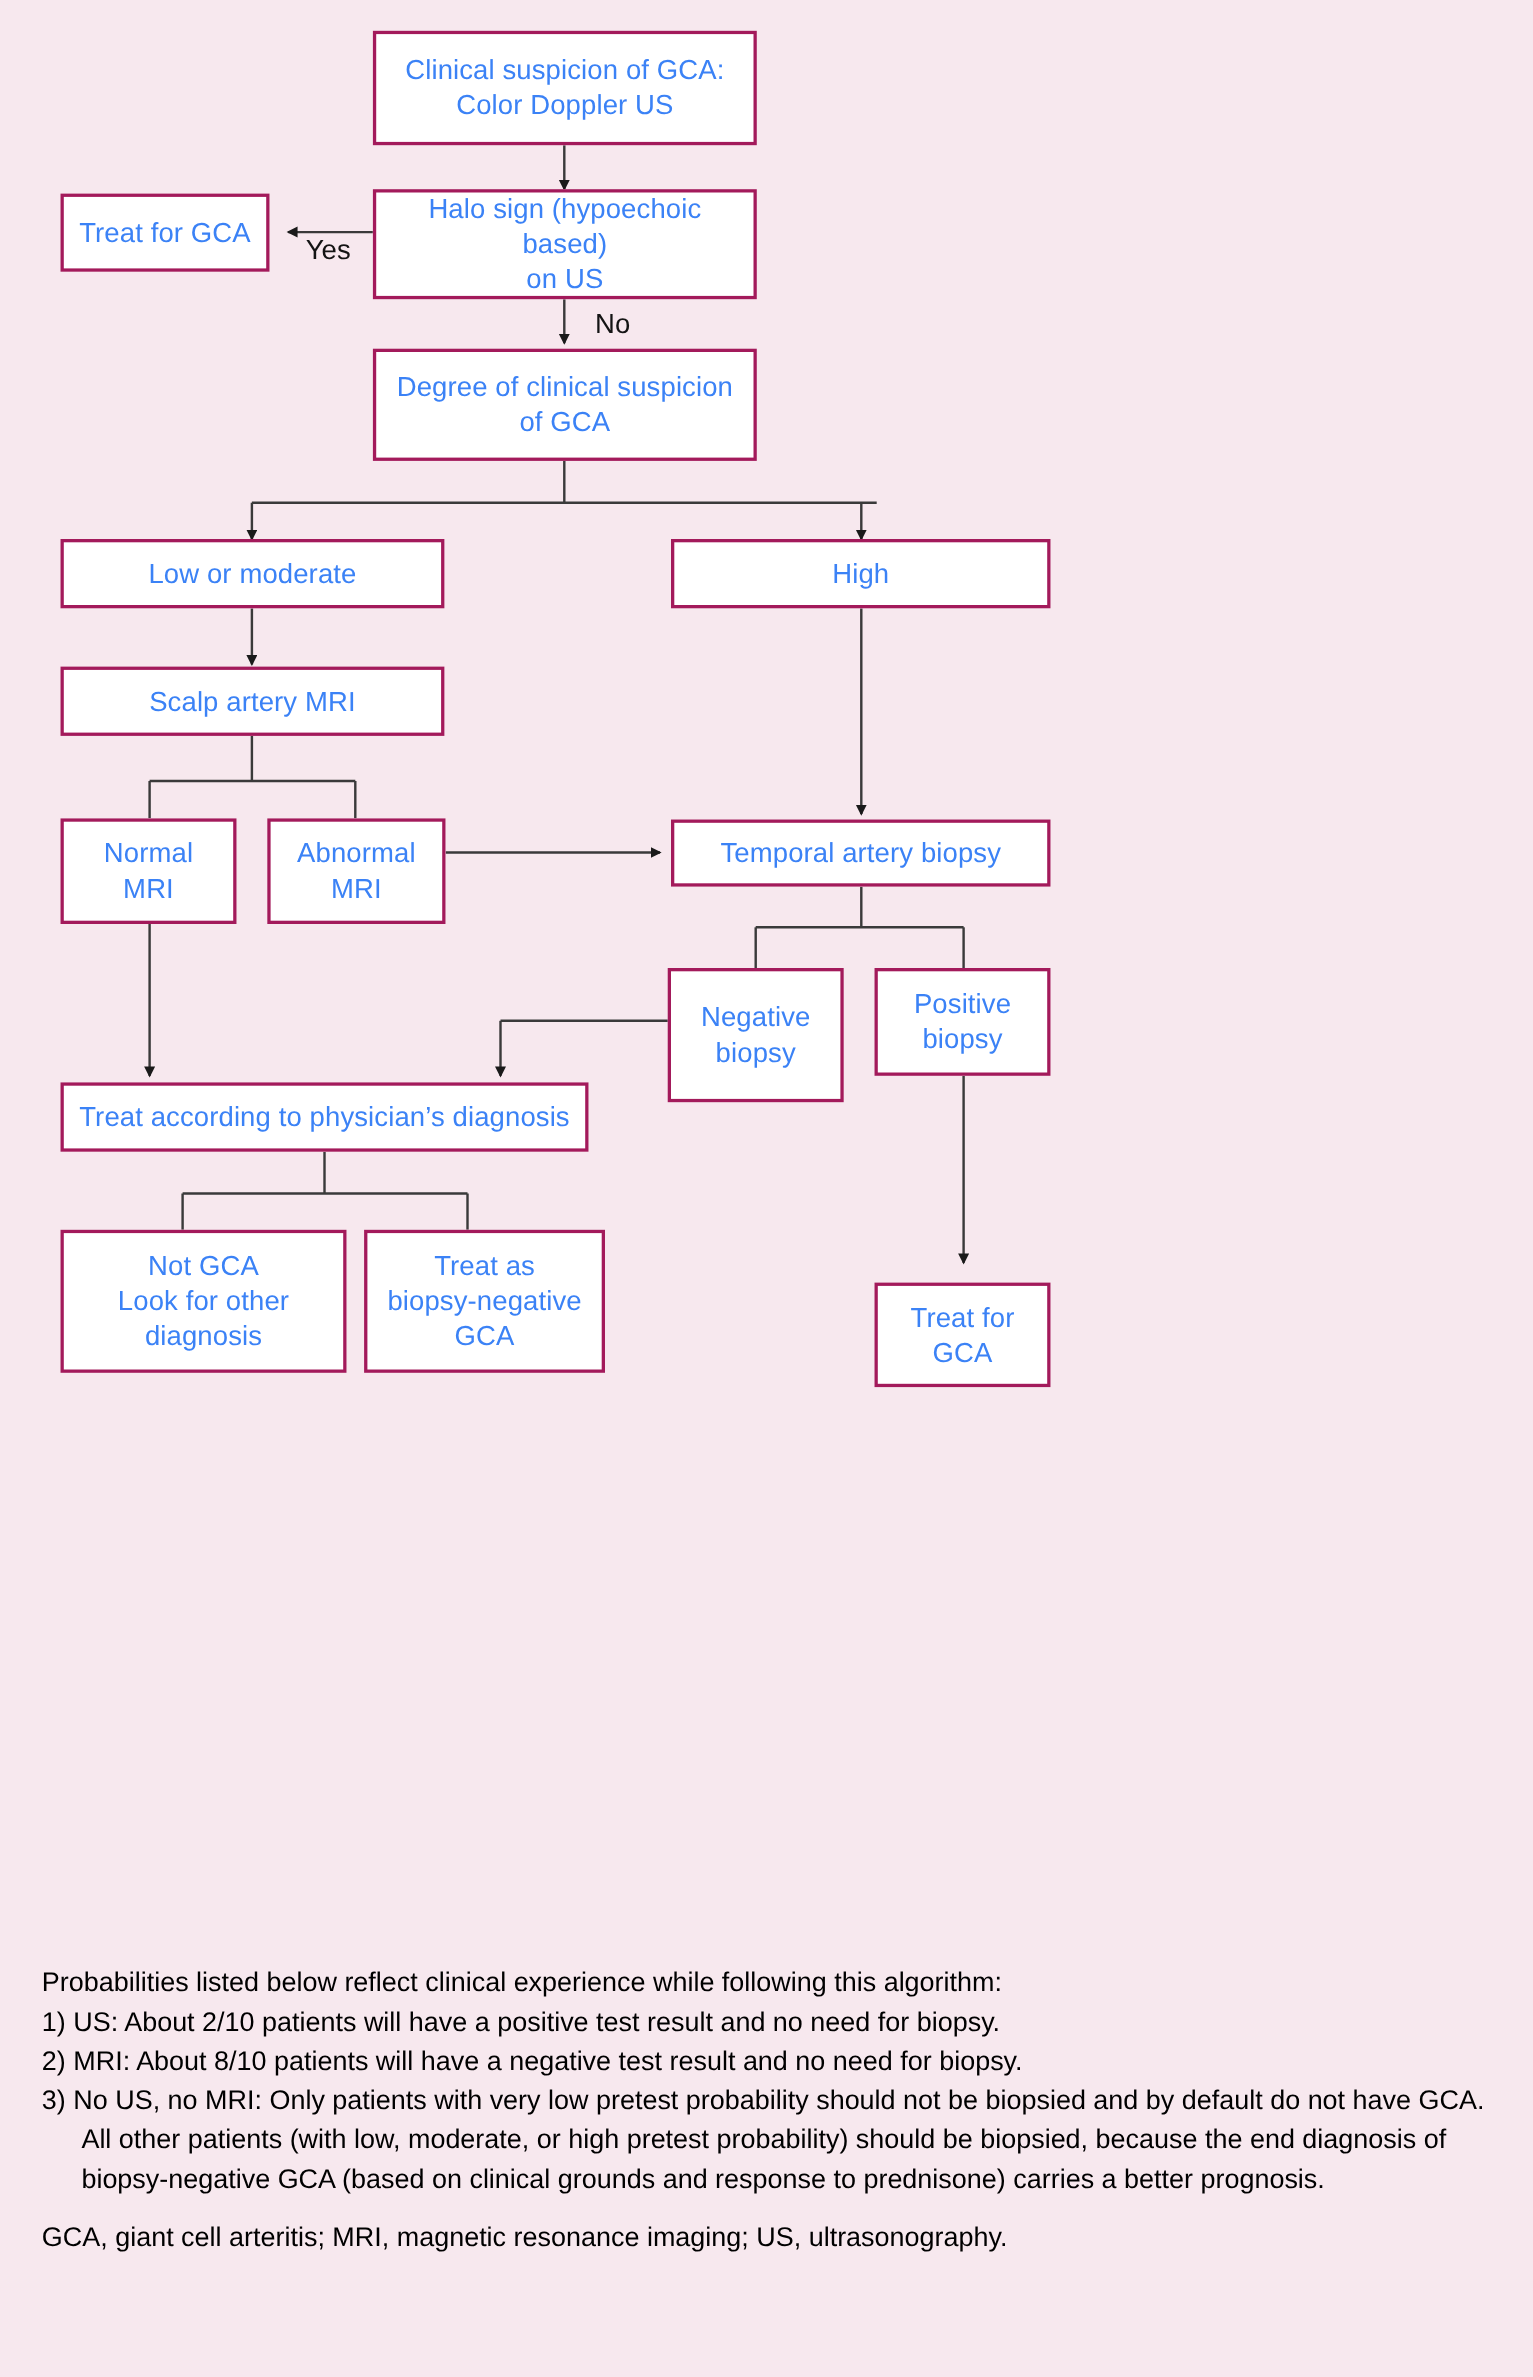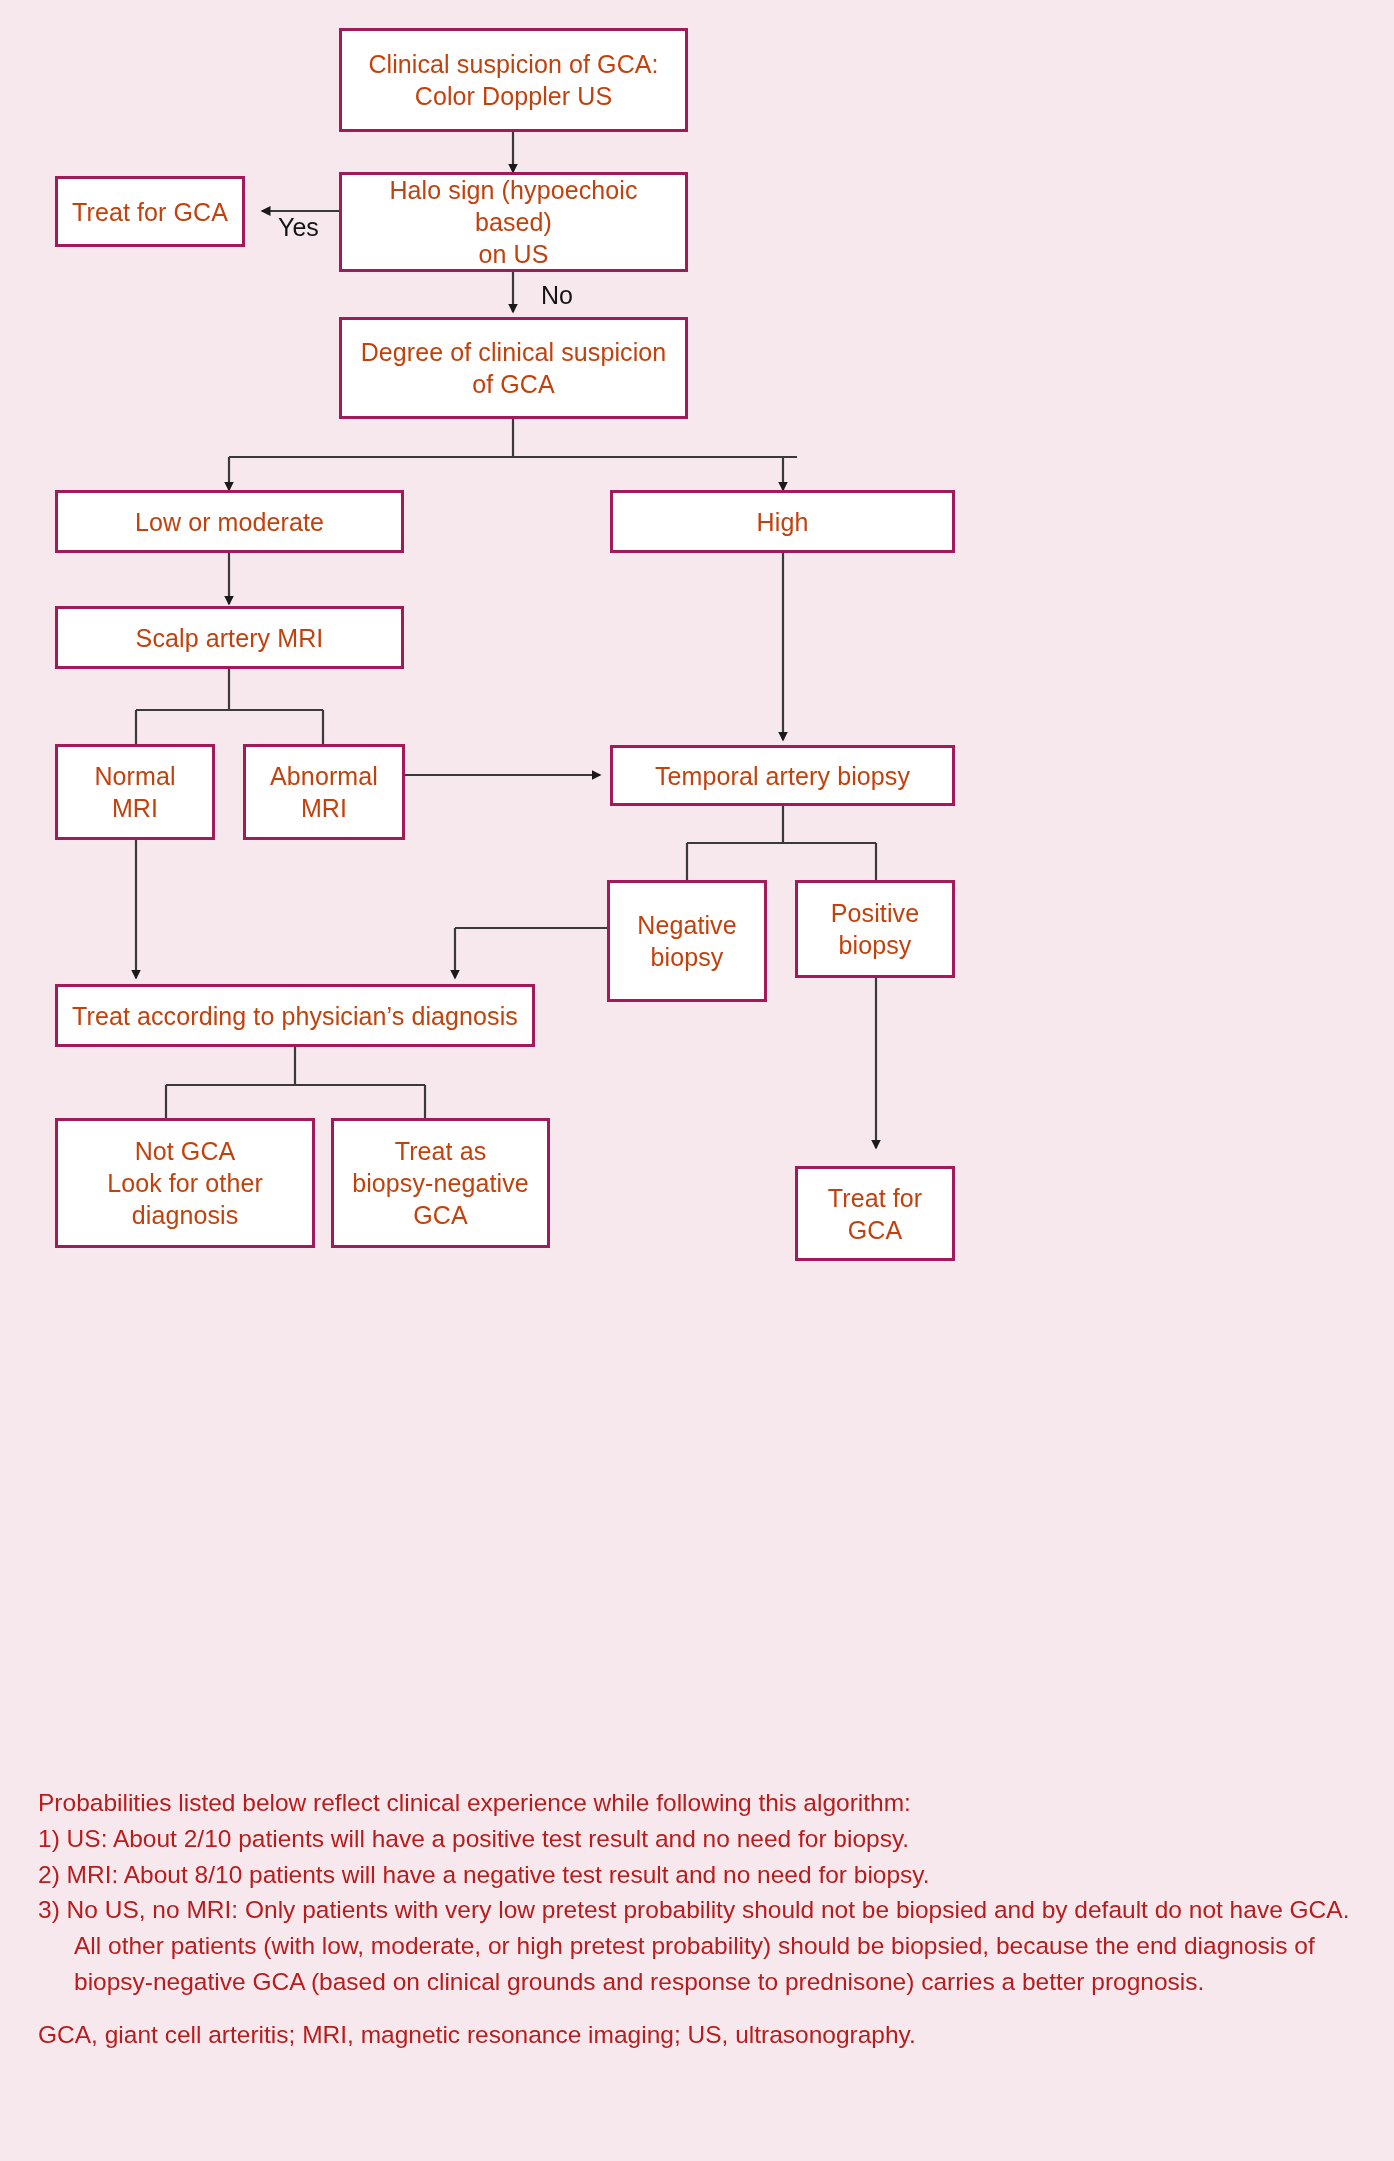--- a/index.html
+++ b/index.html
@@ -29,21 +29,21 @@
   }
   .node {
     position: absolute;
     box-sizing: border-box;
     background: #ffffff;
     border: 3px solid #a31a5b;
     display: flex;
     align-items: center;
     justify-content: center;
     text-align: center;
-    color: #c2410c;
+    color: #3b82f6;
     font-size: 25px;
     line-height: 1.28;
     letter-spacing: 0.1px;
     white-space: pre-line;
     padding: 4px 8px;
     z-index: 2;
   }
   .edge-label {
     position: absolute;
     font-size: 25px;
@@ -51,21 +51,21 @@
     z-index: 3;
     background: transparent;
   }
   .footnotes {
     position: absolute;
     left: 38px;
     top: 1785px;
     width: 1330px;
     font-size: 24.5px;
     line-height: 1.46;
-    color: #b91c1c;
+    color: #000000;
   }
   .fn-line { display: block; }
   .fn-item {
     display: block;
     padding-left: 36px;
     text-indent: -36px;
   }
   .fn-gap { height: 17px; }
   .fn-abbrev { display: block; }
 </style>

